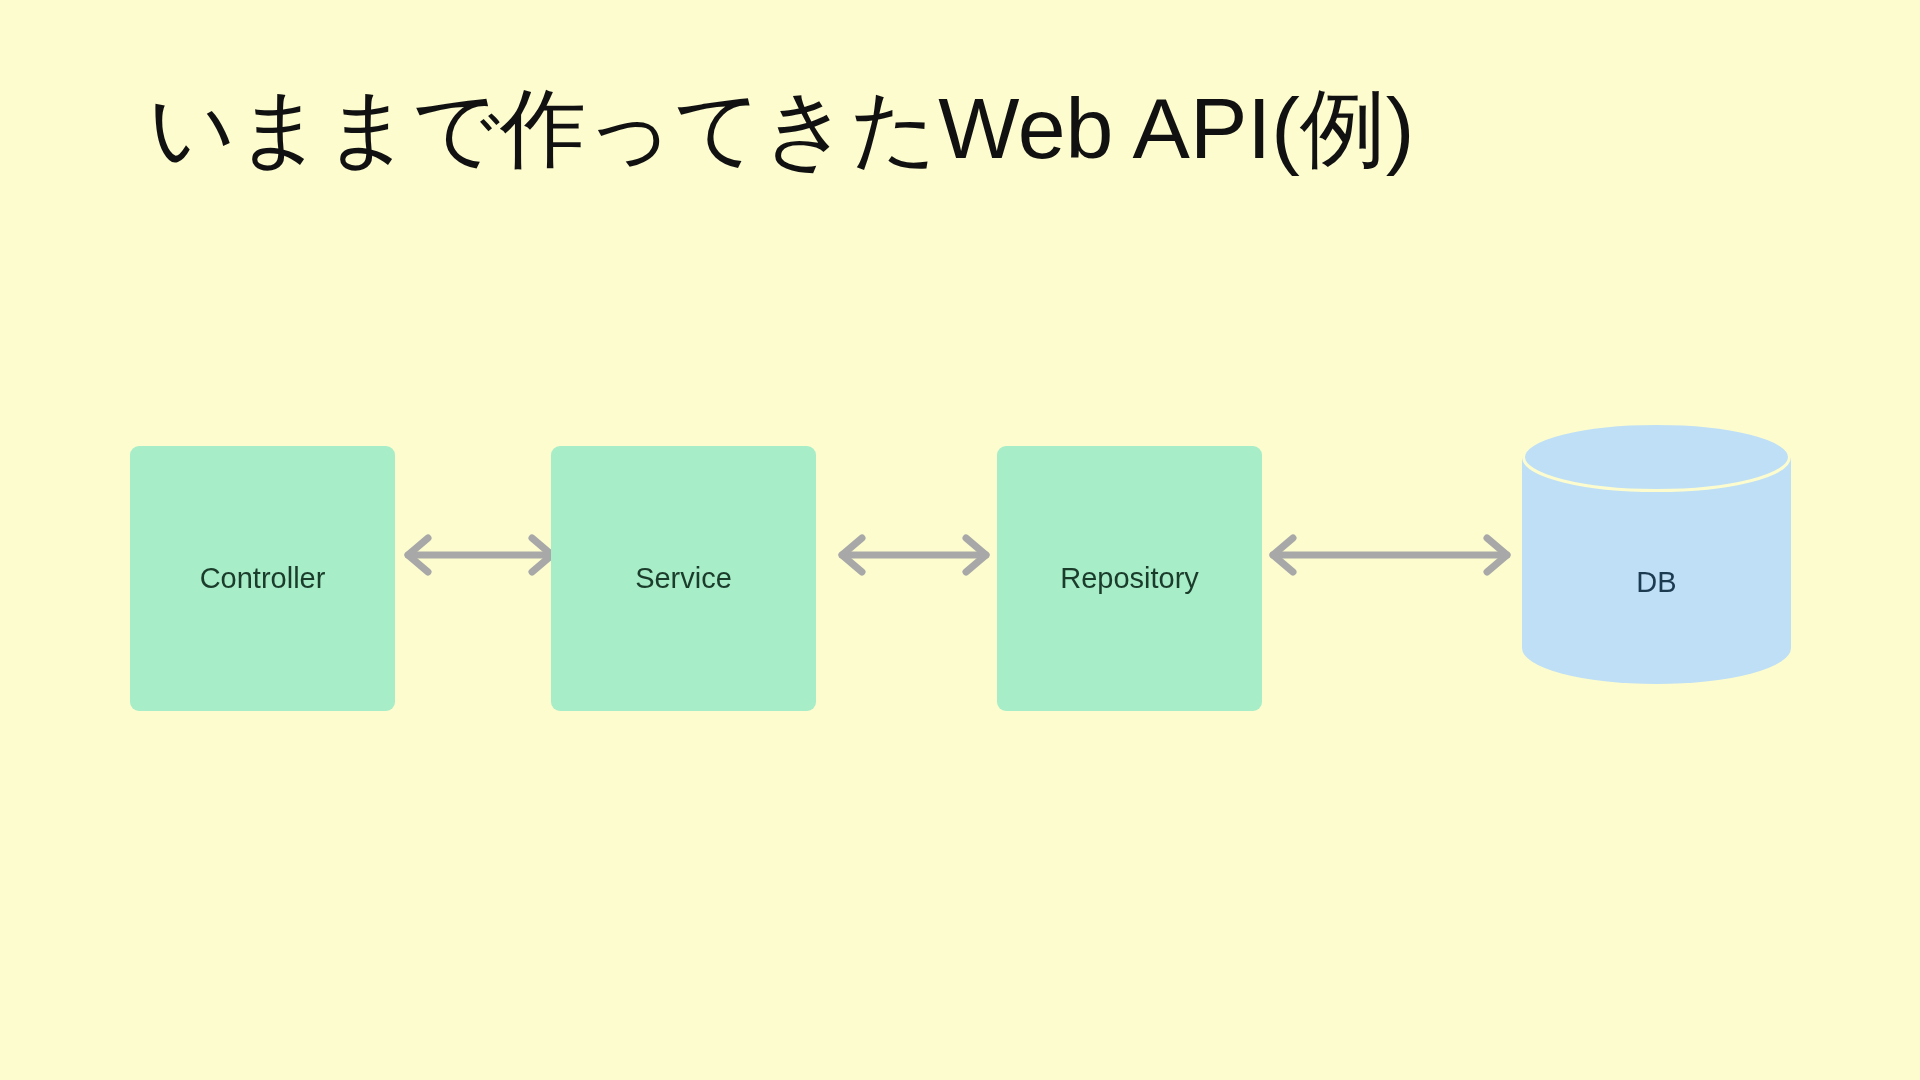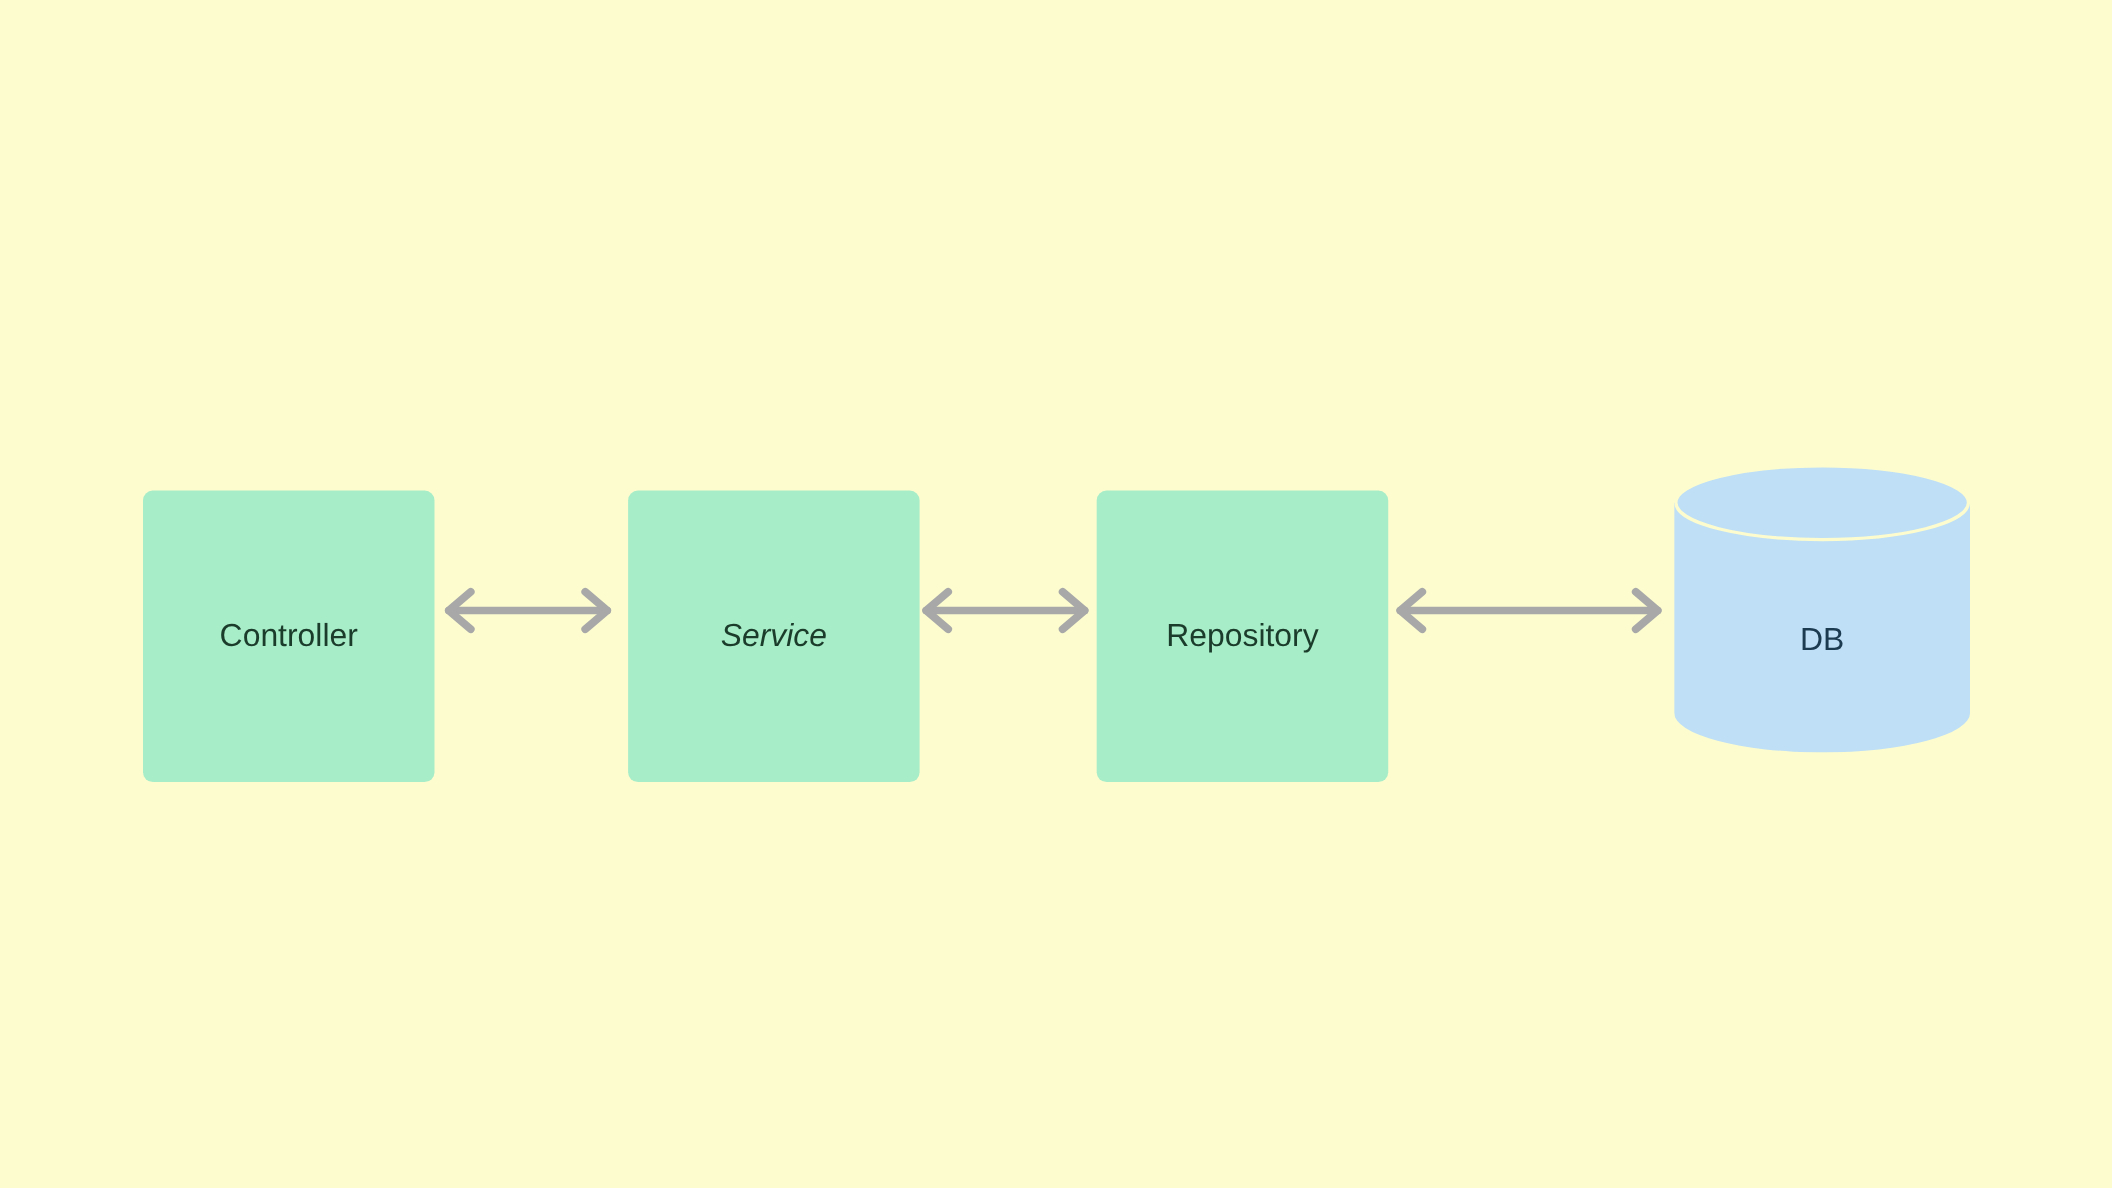--- a/index.html
+++ b/index.html
@@ -37,21 +37,21 @@
     align-items: center;
     justify-content: center;
     margin-top: 24px;
   }
   .node-label {
     font-size: 29px;
     color: #1B3C2B;
     text-align: center;
   }
   .node-controller { left: 130px; }
-  .node-service    { left: 571px; font-style: italic; }
+  .node-service    { left: 551px; }
   .node-repository { left: 997px; justify-content: center; }
 
   .arrow {
     position: absolute;
     top: 531px;
     display: block;
   }
   .arrow path {
     stroke: #A8A8A8;
     stroke-width: 7;
@@ -86,20 +86,21 @@
     font-size: 29px;
     line-height: 29px;
     color: #1C3A50;
   }
 </style>
 </head>
 <body>
 
 <div class="slide">
 
+  <h1 class="slide-title">いままで作ってきたWeb API(例)</h1>
 
   <div class="node node-controller">
     <span class="node-label">Controller</span>
   </div>
 
   <svg class="arrow arrow-1" width="164" height="48" viewBox="0 0 164 48">
     <path d="M10 24 H154"></path>
     <path d="M30 7 L10 24 L30 41"></path>
     <path d="M134 7 L154 24 L134 41"></path>
   </svg>

